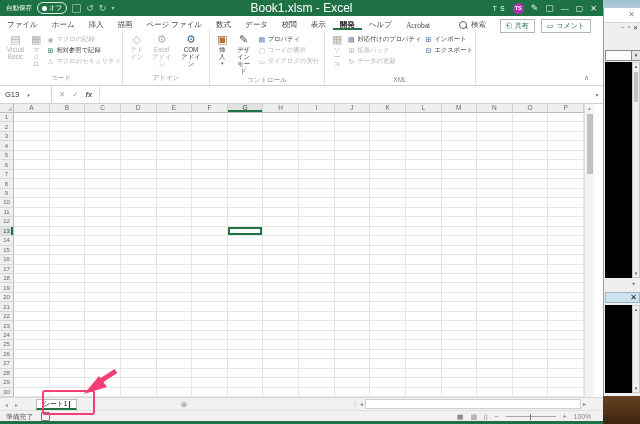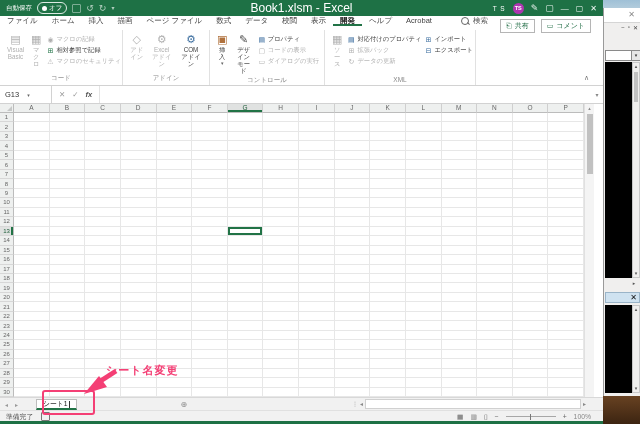--- a/index.html
+++ b/index.html
@@ -31,21 +31,21 @@
   .qat{display:flex;align-items:center;gap:5px;padding-left:6px;}
   .as-pill{display:flex;align-items:center;gap:2px;border:1px solid rgba(255,255,255,.85);border-radius:7px;padding:0 4px;height:10px;font-size:6.5px;}
   .as-dot{width:5px;height:5px;border-radius:50%;background:#fff;display:inline-block;}
   .qicon{opacity:.65;font-size:9px;line-height:10px;}
   .saveicon{width:7px;height:7px;border:1px solid rgba(255,255,255,.7);border-radius:1px;opacity:.6;}
   .tb-title{position:absolute;left:0;right:0;text-align:center;font-size:12px;pointer-events:none;}
   .tb-right{margin-left:auto;display:flex;align-items:center;gap:7px;padding-right:6px;z-index:2;}
   .avatar{width:11px;height:11px;border-radius:50%;background:#ad35b0;color:#fff;font-size:5.5px;display:flex;align-items:center;justify-content:center;font-weight:bold;}
   .winbtn{font-size:8px;opacity:.95;}
   
-  .menubar{position:absolute;left:0;top:16px;width:100%;height:14px;background:#fff;display:flex;align-items:flex-start;font-size:7.5px;color:#444;}
+  .menubar{position:absolute;left:0;top:16px;width:100%;height:14px;background:#fff;display:flex;align-items:flex-end;font-size:7.5px;color:#444;font-family:Liberation Serif, serif;}
   .mtab{display:flex;align-items:center;padding:0 7px;}
   .mtab.active{font-weight:bold;color:#222;box-shadow:inset 0 -2px 0 #217346;}
   .msearch{display:flex;align-items:center;gap:4px;margin-left:22px;color:#555;}
   .mag{position:relative;width:6px;height:6px;border:1px solid #666;border-radius:50%;}
   .mag::after{content:"";position:absolute;left:5px;top:5px;width:3px;height:1px;background:#666;transform:rotate(45deg);}
   .topactions{position:absolute;top:19px;right:12px;display:flex;gap:6px;z-index:3;}
   .actbtn{display:flex;align-items:center;gap:3px;border:1px solid #b5b5b5;background:#fff;font-size:7px;color:#1e6b43;padding:1px 5px;height:10px;}
   .acticon{font-size:7px;color:#1e6b43;}
   
   .ribbon{position:absolute;left:0;top:30px;width:100%;height:55px;background:#fff;border-bottom:1px solid #d2d2d2;display:flex;}
@@ -959,15 +959,14 @@
       </div>
     </div>
     <div class="greenedge"></div>
   </div>
 
   <svg class="annoarrow" viewBox="0 0 640 424">
     <line x1="116" y1="371" x2="99" y2="382" stroke="#f43f75" stroke-width="5"></line>
     <polygon points="84,394 99,376 107,387" fill="#f43f75"></polygon>
   </svg>
   <div class="annobox"></div>
-  <div class="annotext">シート名変更</div>
 
 </div>
 
 </body></html>

